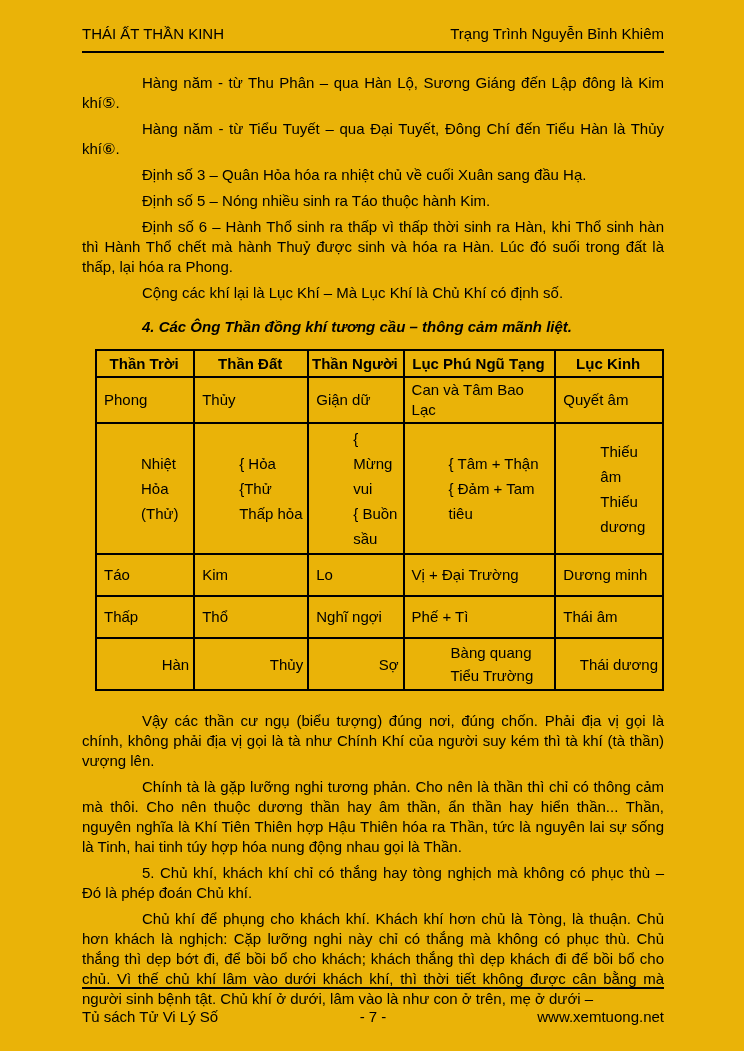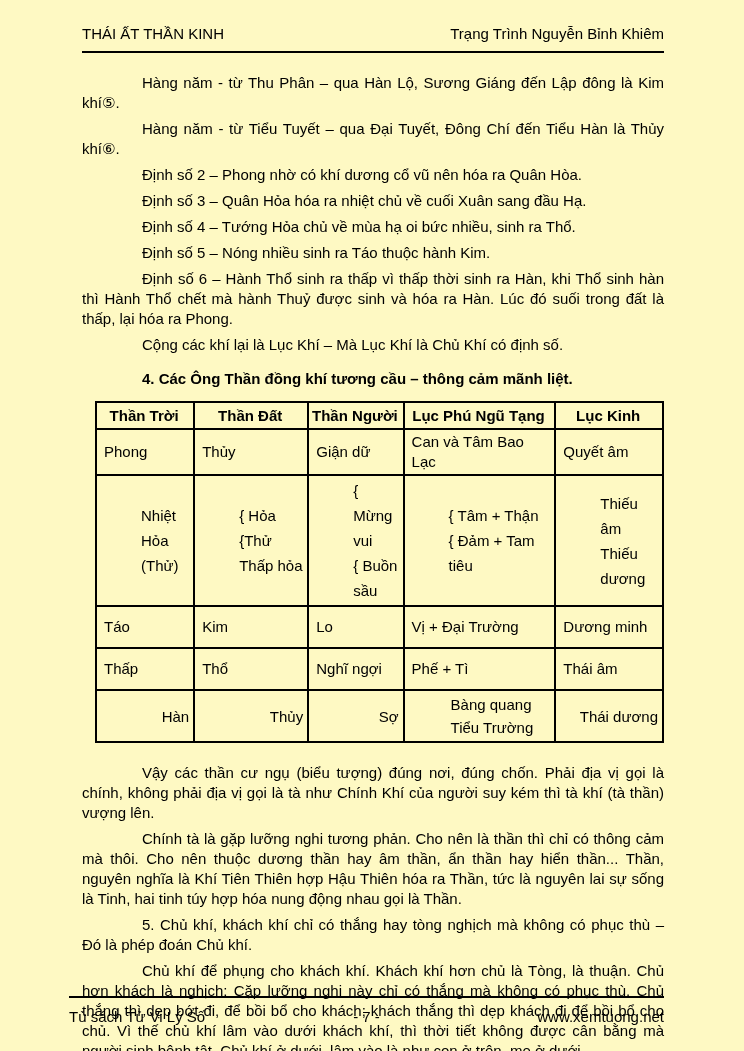--- a/index.html
+++ b/index.html
@@ -2,21 +2,21 @@
 <html><head>
 <meta charset="utf-8">
 <style>
   * { margin: 0; padding: 0; box-sizing: border-box; }
   html, body { background: #ffffff; }
   body { font-family: "Liberation Sans", "DejaVu Sans", sans-serif; color: #000; }
   .page {
     position: relative;
     width: 744px;
     height: 1051px;
-    background: #fef9c3;
+    background: #eab308;
     overflow: hidden;
     font-size: 15px;
     line-height: 20px;
   }
   .page-header {
     display: flex;
     justify-content: space-between;
     align-items: flex-end;
     margin: 24px 80px 0 82px;
     padding-bottom: 7px;
@@ -26,20 +26,21 @@
   .content {
     padding: 20px 80px 0 82px;
   }
   .content p {
     text-align: justify;
     text-indent: 60px;
     margin-bottom: 6px;
   }
   .section-heading {
     font-weight: bold;
+    font-style: italic;
     text-indent: 60px;
     margin: 14px 0 6px 0;
   }
   table.spirits {
     border-collapse: collapse;
     margin: 12px 0 20px 13px;
     table-layout: fixed;
   }
   table.spirits th, table.spirits td {
     border: 2px solid #000;
@@ -54,49 +55,48 @@
     font-weight: bold;
     height: 27px;
     padding-left: 2px;
   }
   table.spirits tr.r-single td { height: 42px; }
   table.spirits tr.r-tall td { height: 50px; line-height: 25px; padding-left: 44px; }
   table.spirits tr.r-last td { height: 47px; text-align: right; line-height: 23px; }
   table.spirits tr.r-last td.cell-left { text-align: left; padding-left: 46px; }
   .page-footer {
     position: absolute;
-    left: 69px;
+    left: 82px;
     right: 80px;
     bottom: 24px;
     border-top: 2px solid #000;
-    padding-top: 9px;
+    padding-top: 18px;
     display: flex;
     font-size: 15px;
+    justify-content: flex-end;
   }
   .page-footer .f-left  { flex: 1; text-align: left; }
   .page-footer .f-mid   { flex: 1; text-align: center; }
   .page-footer .f-right { flex: 1; text-align: right; }
   .page-footer .f-right span { }
 </style>
 </head>
 <body>
 
 <div class="page">
 
   <div class="page-header">
     <span>THÁI ẤT THẦN KINH</span>
     <span>Trạng Trình Nguyễn Bỉnh Khiêm</span>
   </div>
 
   <div class="content">
     <p>Hàng năm - từ Thu Phân – qua Hàn Lộ, Sương Giáng đến Lập đông là Kim khí⑤.</p>
     <p>Hàng năm - từ Tiểu Tuyết – qua Đại Tuyết, Đông Chí đến Tiểu Hàn là Thủy khí⑥.</p>
-    <p>Định số 2 – Phong nhờ có khí dương cổ vũ nên hóa ra Quân Hòa.</p>
     <p>Định số 3 – Quân Hỏa hóa ra nhiệt chủ về cuối Xuân sang đầu Hạ.</p>
-    <p>Định số 4 – Tướng Hỏa chủ về mùa hạ oi bức nhiều, sinh ra Thổ.</p>
     <p>Định số 5 – Nóng nhiều sinh ra Táo thuộc hành Kim.</p>
     <p>Định số 6 – Hành Thổ sinh ra thấp vì thấp thời sinh ra Hàn, khi Thổ sinh hàn thì Hành Thổ chết mà hành Thuỷ được sinh và hóa ra Hàn. Lúc đó suối trong đất là thấp, lại hóa ra Phong.</p>
     <p>Cộng các khí lại là Lục Khí – Mà Lục Khí là Chủ Khí có định số.</p>
 
     <div class="section-heading">4. Các Ông Thần đồng khí tương cầu – thông cảm mãnh liệt.</div>
 
     <table class="spirits">
       <colgroup>
         <col style="width:101px">
           <col style="width:122px">

